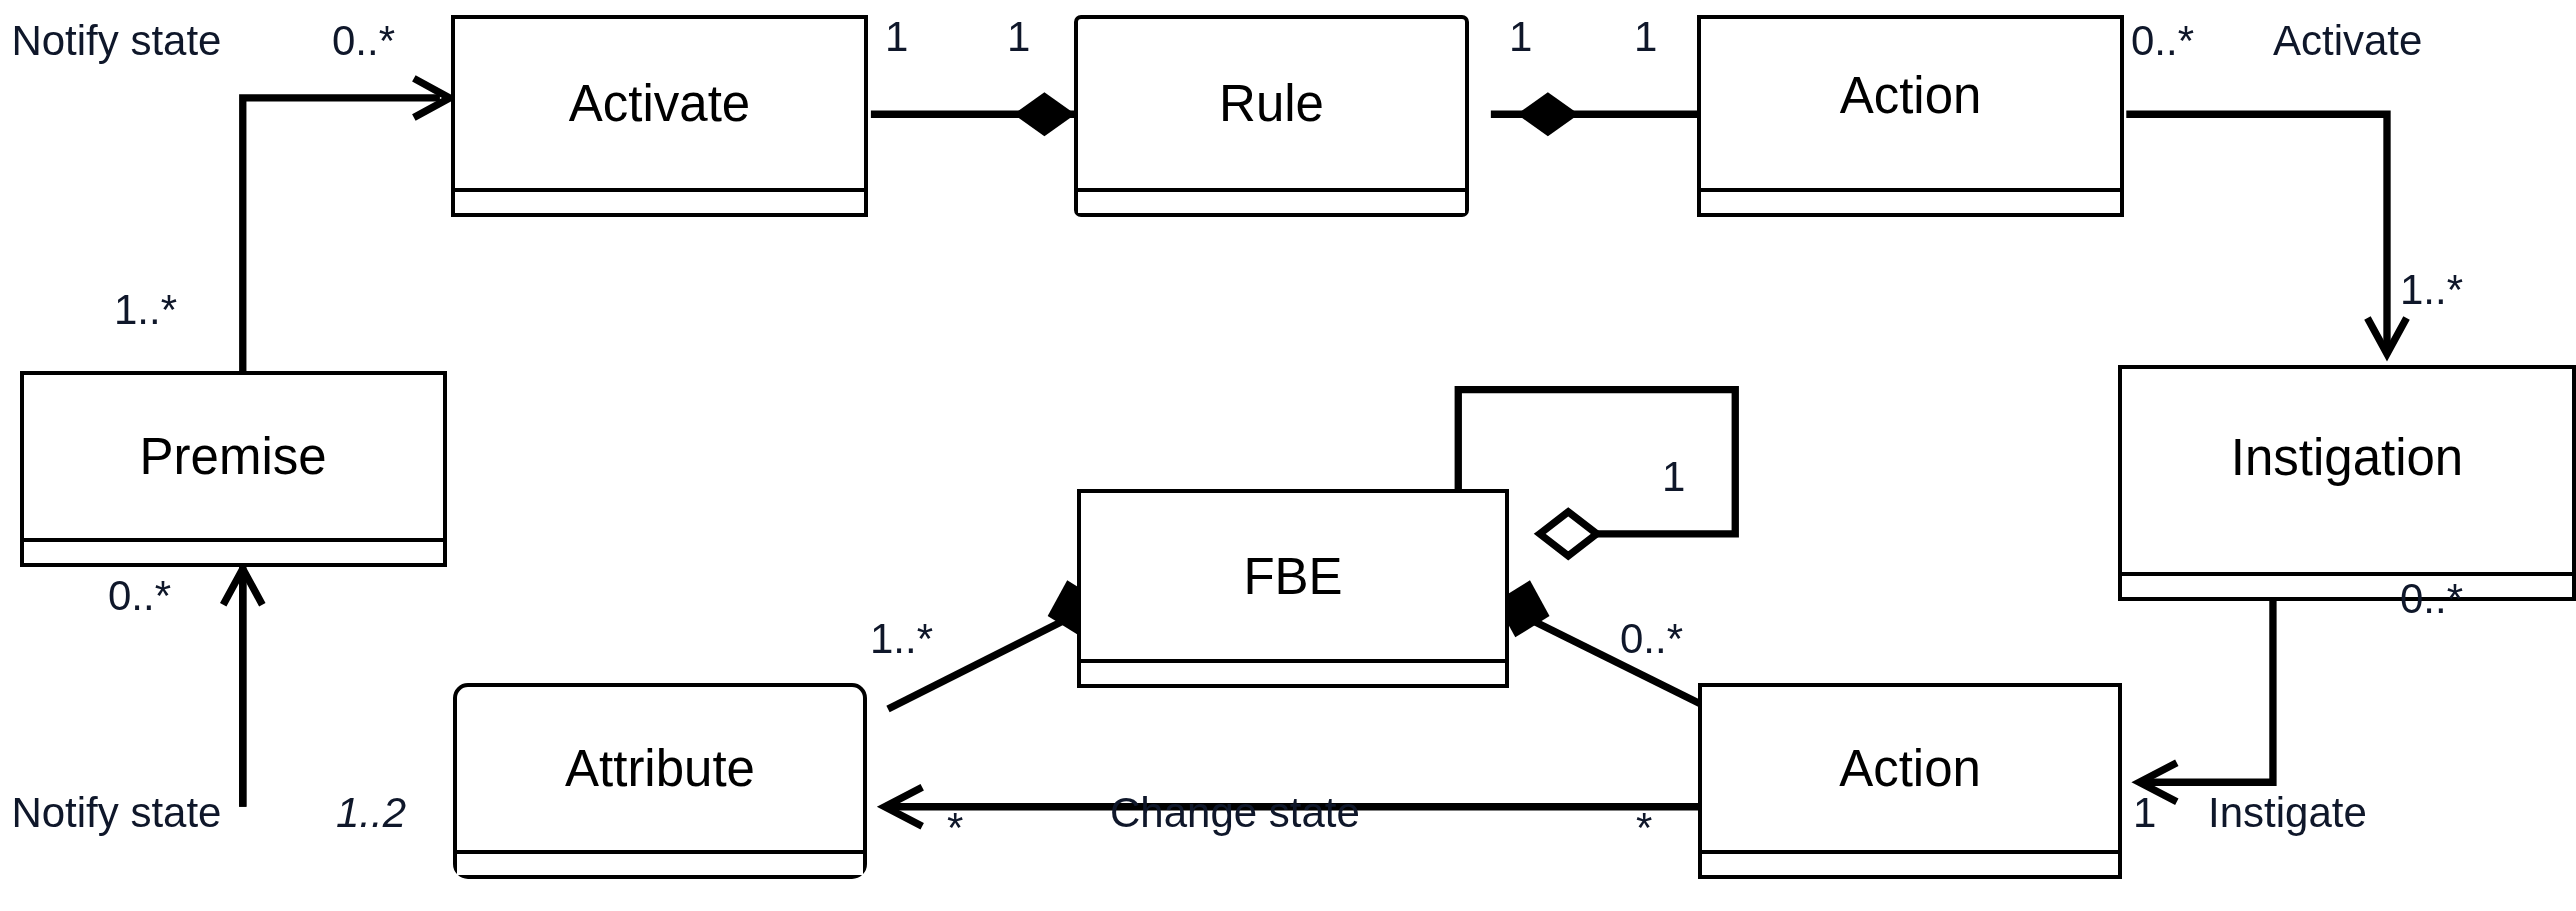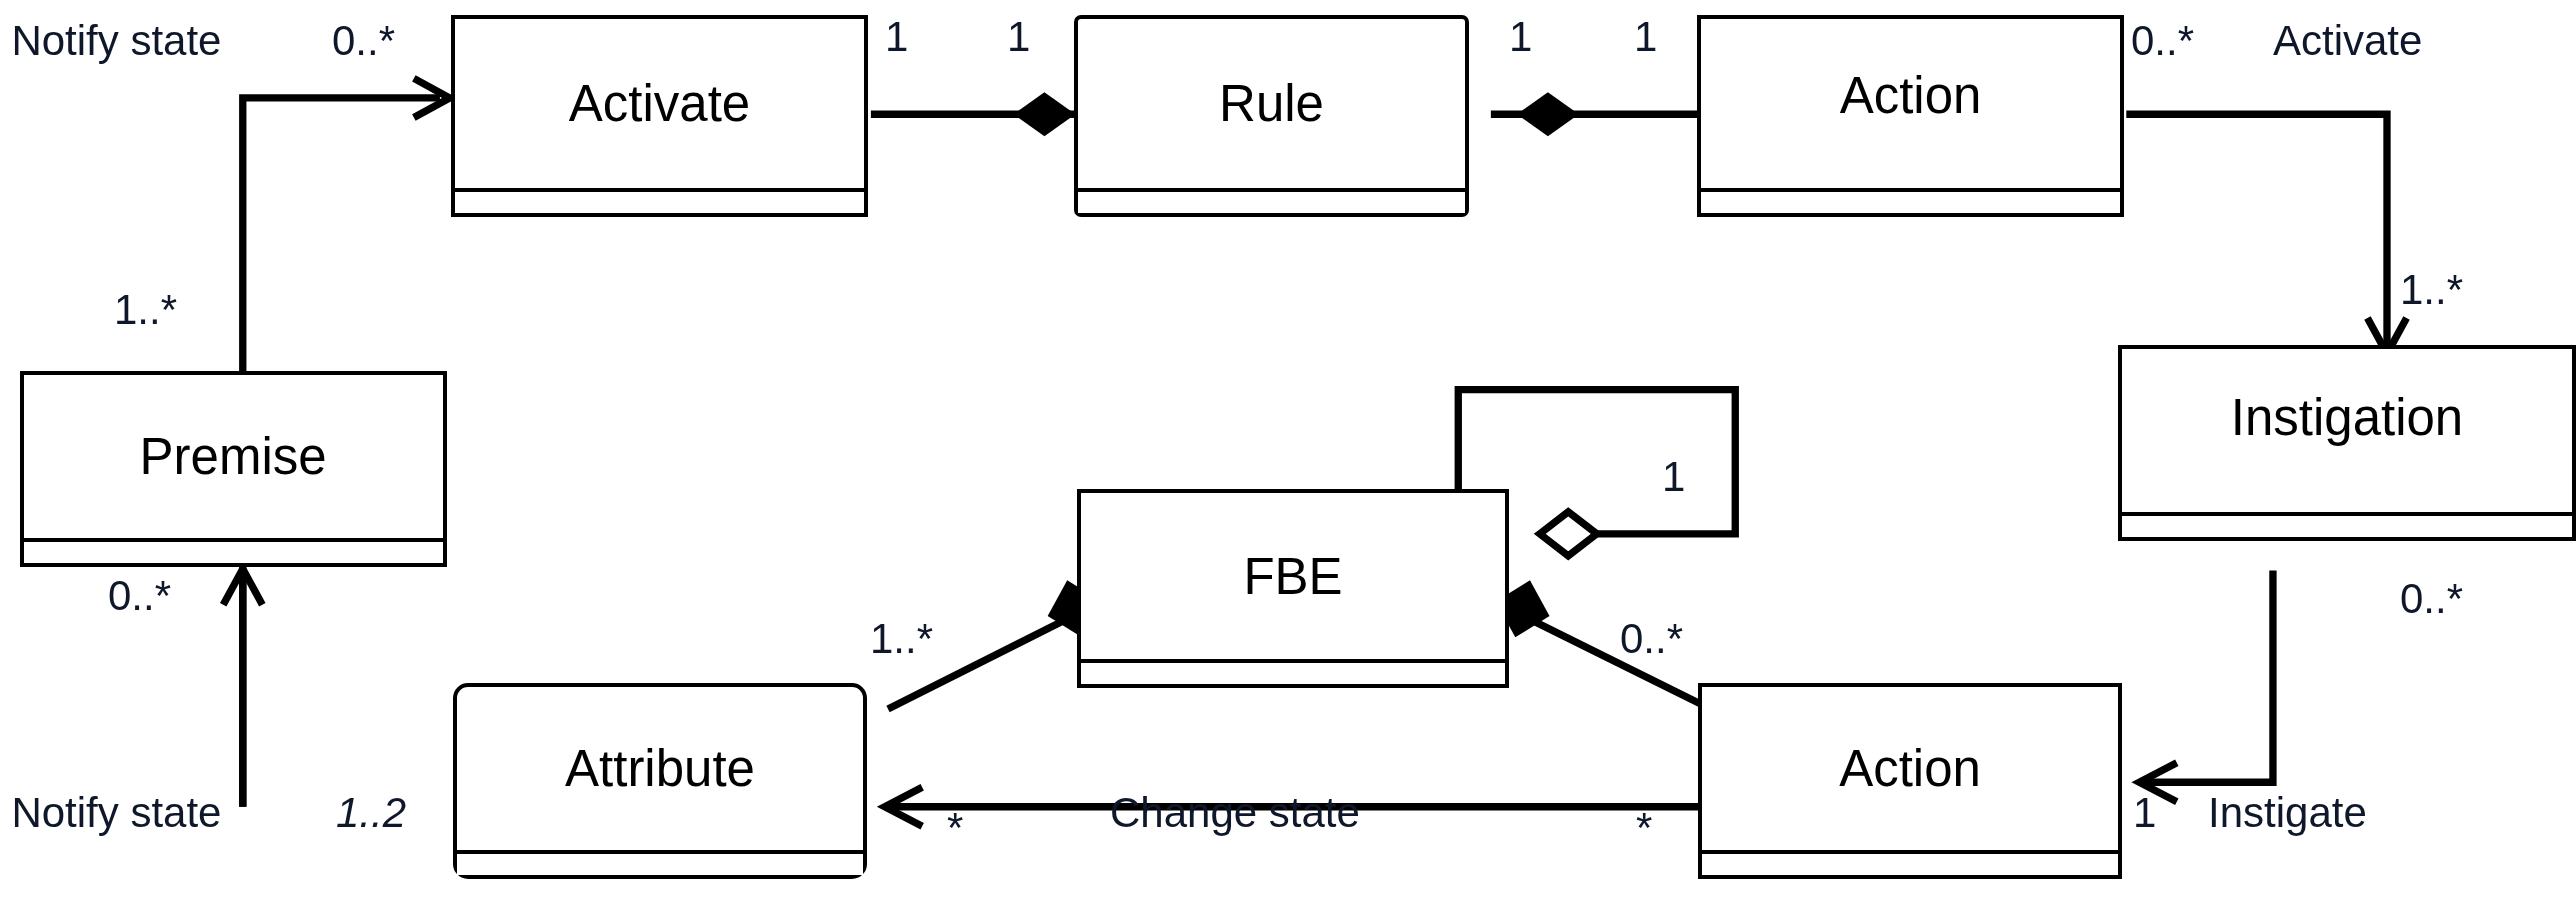--- a/index.html
+++ b/index.html
@@ -145,21 +145,21 @@
   <div class="uml-class" style="left:1697px; top:14.7px; width:427px; height:202px;gap:16px;">
     <div class="uml-name">Action</div>
     <div class="uml-compartment"></div>
   </div>
 
   <div class="uml-class" style="left:19.6px; top:371px; width:427px; height:196px;">
     <div class="uml-name">Premise</div>
     <div class="uml-compartment"></div>
   </div>
 
-  <div class="uml-class" style="left:2118px; top:345px; width:458px; height:196px;gap:26px;">
+  <div class="uml-class" style="left:2118px; top:365px; width:458px; height:236px;gap:26px;">
     <div class="uml-name">Instigation</div>
     <div class="uml-compartment"></div>
   </div>
 
   <div class="uml-class" style="left:1077px; top:489px; width:432px; height:199px;">
     <div class="uml-name">FBE</div>
     <div class="uml-compartment"></div>
   </div>
 
   <div class="uml-class" style="left:453px; top:683px; width:414px; height:196px;border-radius:15px;">

